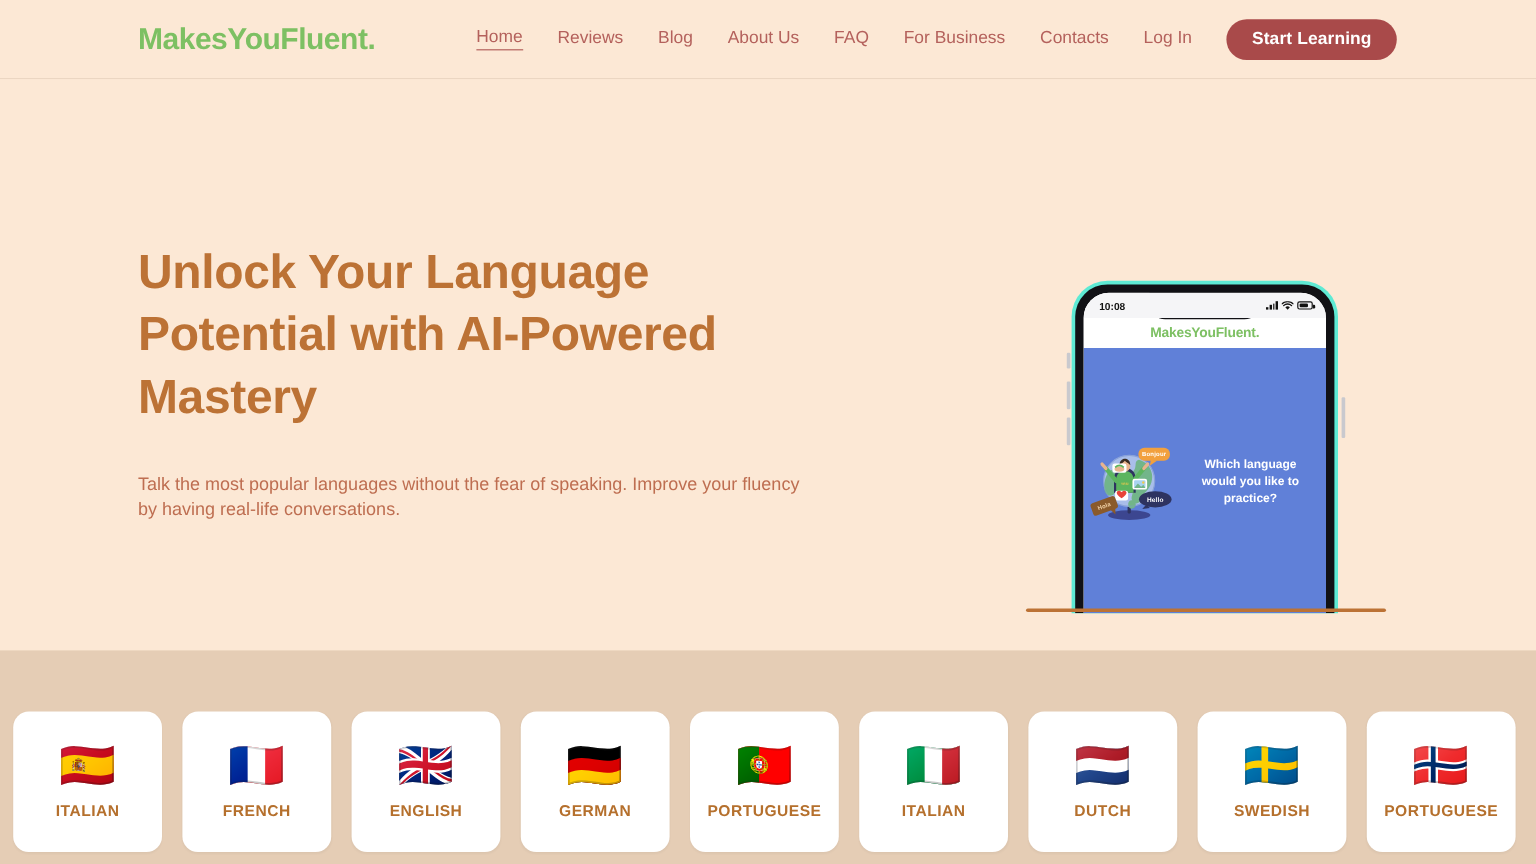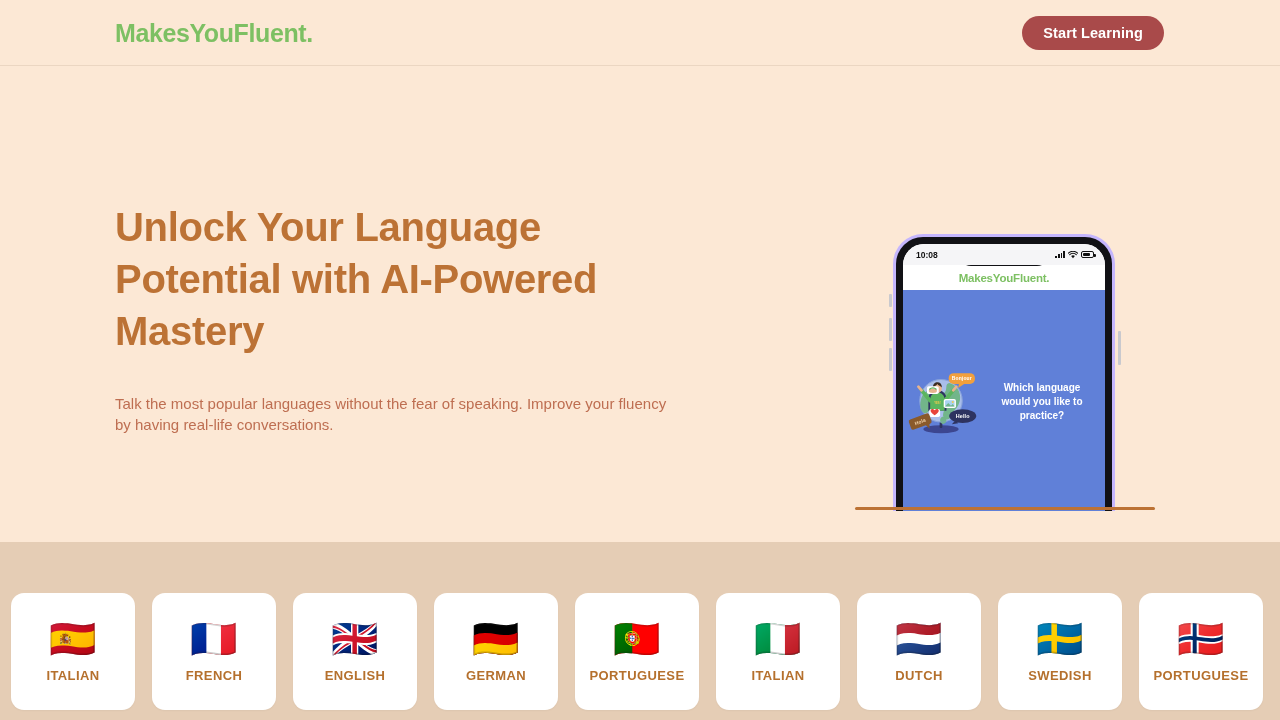--- a/index.html
+++ b/index.html
@@ -51,21 +51,21 @@
   .hero-sub {
     margin-top:36px; font-size:15px; line-height:21px;
     color:#BE6E51; max-width:552px;
   }
 
   
   .phone-wrap { position:absolute; left:880px; top:100px; width:250px; height:350px; }
   .phone {
     position:absolute; left:13px; top:68px;
     width:222px; height:277px;
-    background:#c4b5fd;
+    background:#5eead4;
     border-radius:30px 30px 0 0;
     padding:3px 3px 0 3px;
     overflow:hidden;
   }
   .phone-bezel {
     width:100%; height:100%;
     background:#111115;
     border-radius:27px 27px 0 0;
     padding:7px 7px 0 7px;
     position:relative;
@@ -157,20 +157,30 @@
   }
 </style>
 </head>
 <body>
 
 <div class="page">
 
   <div class="header">
     <div class="brand">MakesYouFluent.</div>
     <div class="nav">
+      <div id="nav-slot" style="display:flex;align-items:center;">
+          <button class="nav-item active">Home</button>
+          <button class="nav-item">Reviews</button>
+          <button class="nav-item">Blog</button>
+          <button class="nav-item">About Us</button>
+          <button class="nav-item">FAQ</button>
+          <button class="nav-item">For Business</button>
+          <button class="nav-item">Contacts</button>
+          <button class="nav-item">Log In</button>
+        </div>
       <button class="start-btn">Start Learning</button>
     </div>
   </div>
 
   <div class="hero">
     <div class="hero-copy">
       <h1 class="hero-title">Unlock Your Language Potential with AI-Powered Mastery</h1>
       <p class="hero-sub">Talk the most popular languages without the fear of speaking. Improve your fluency by having real-life conversations.</p>
     </div>
 

